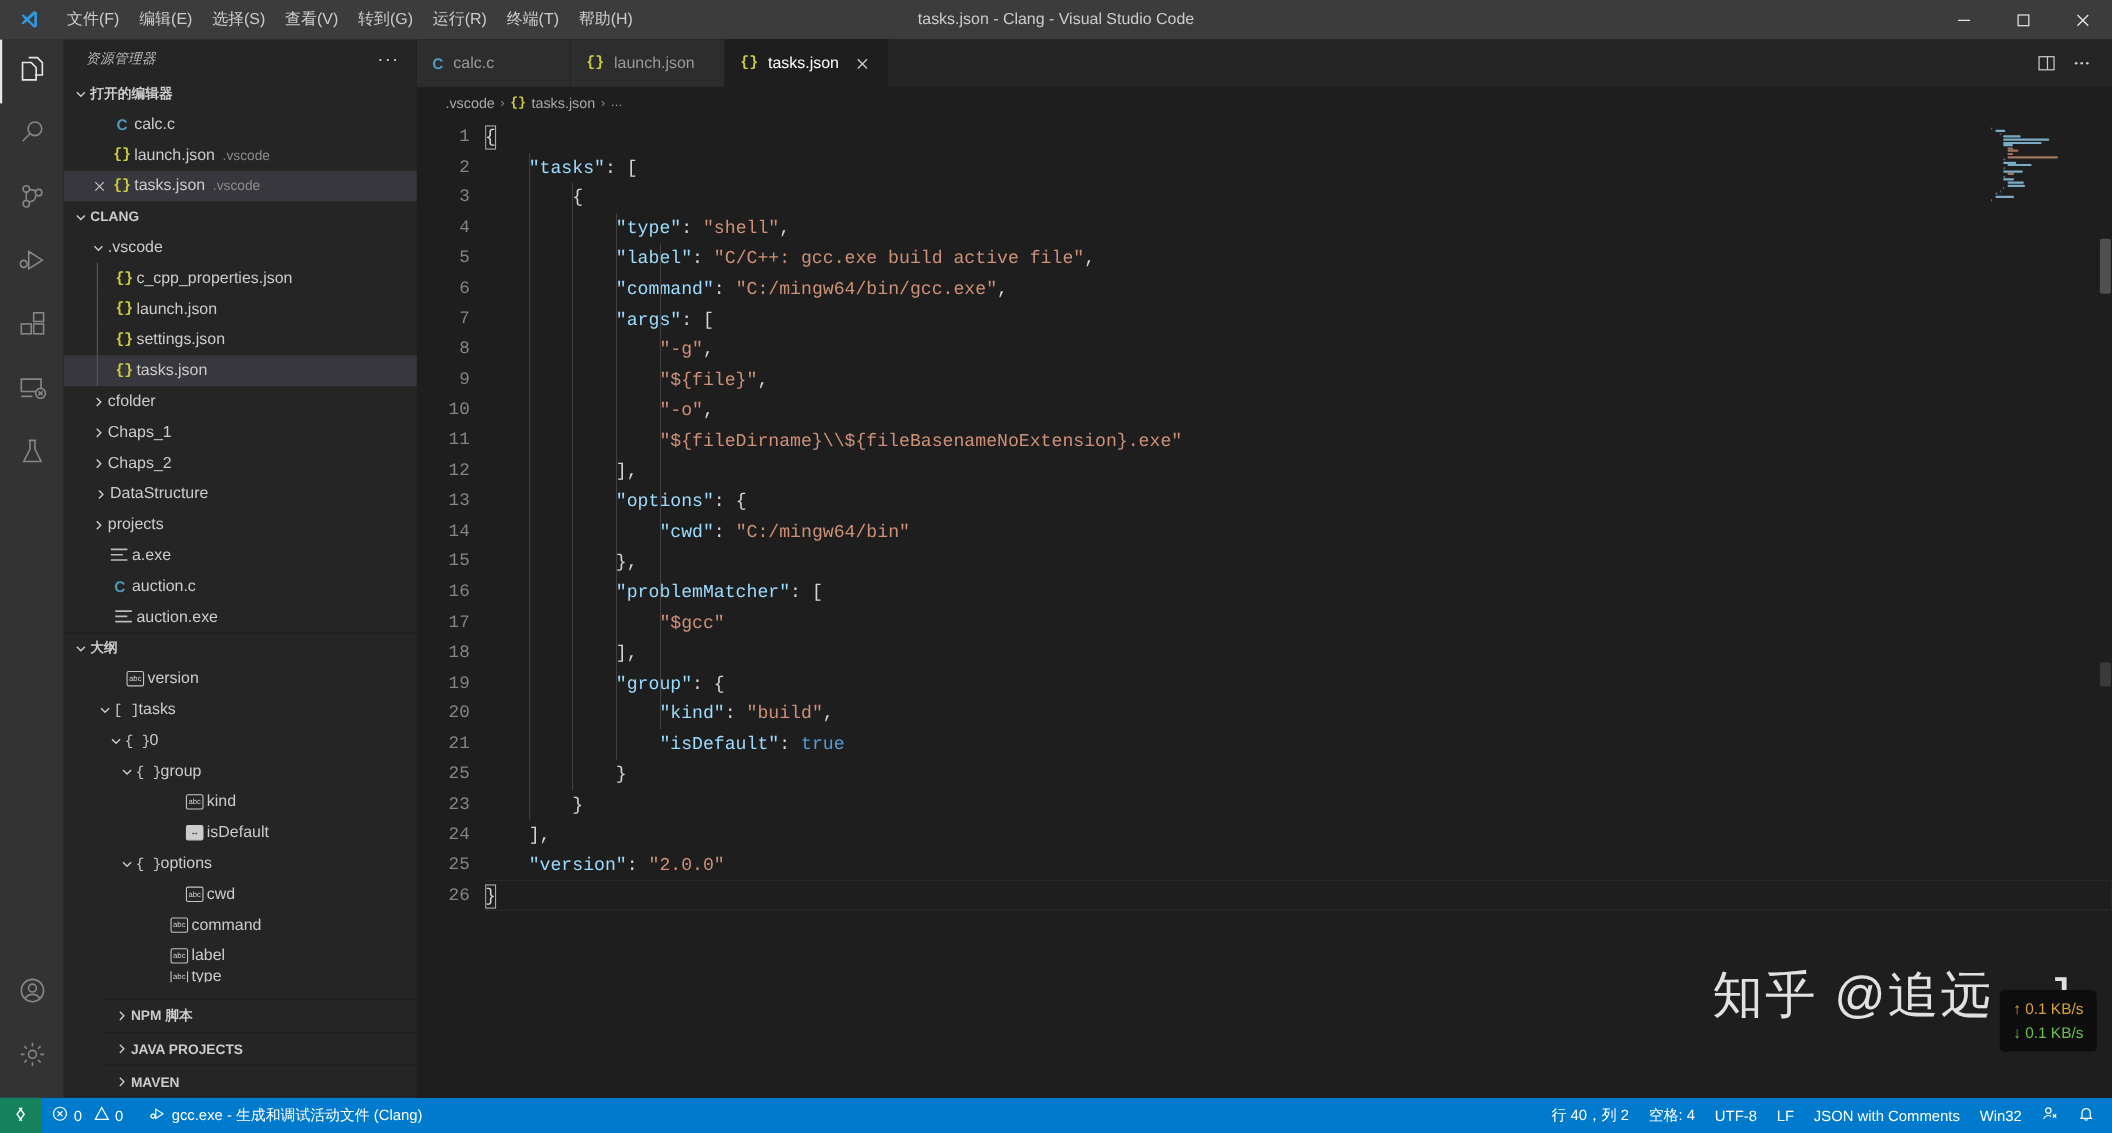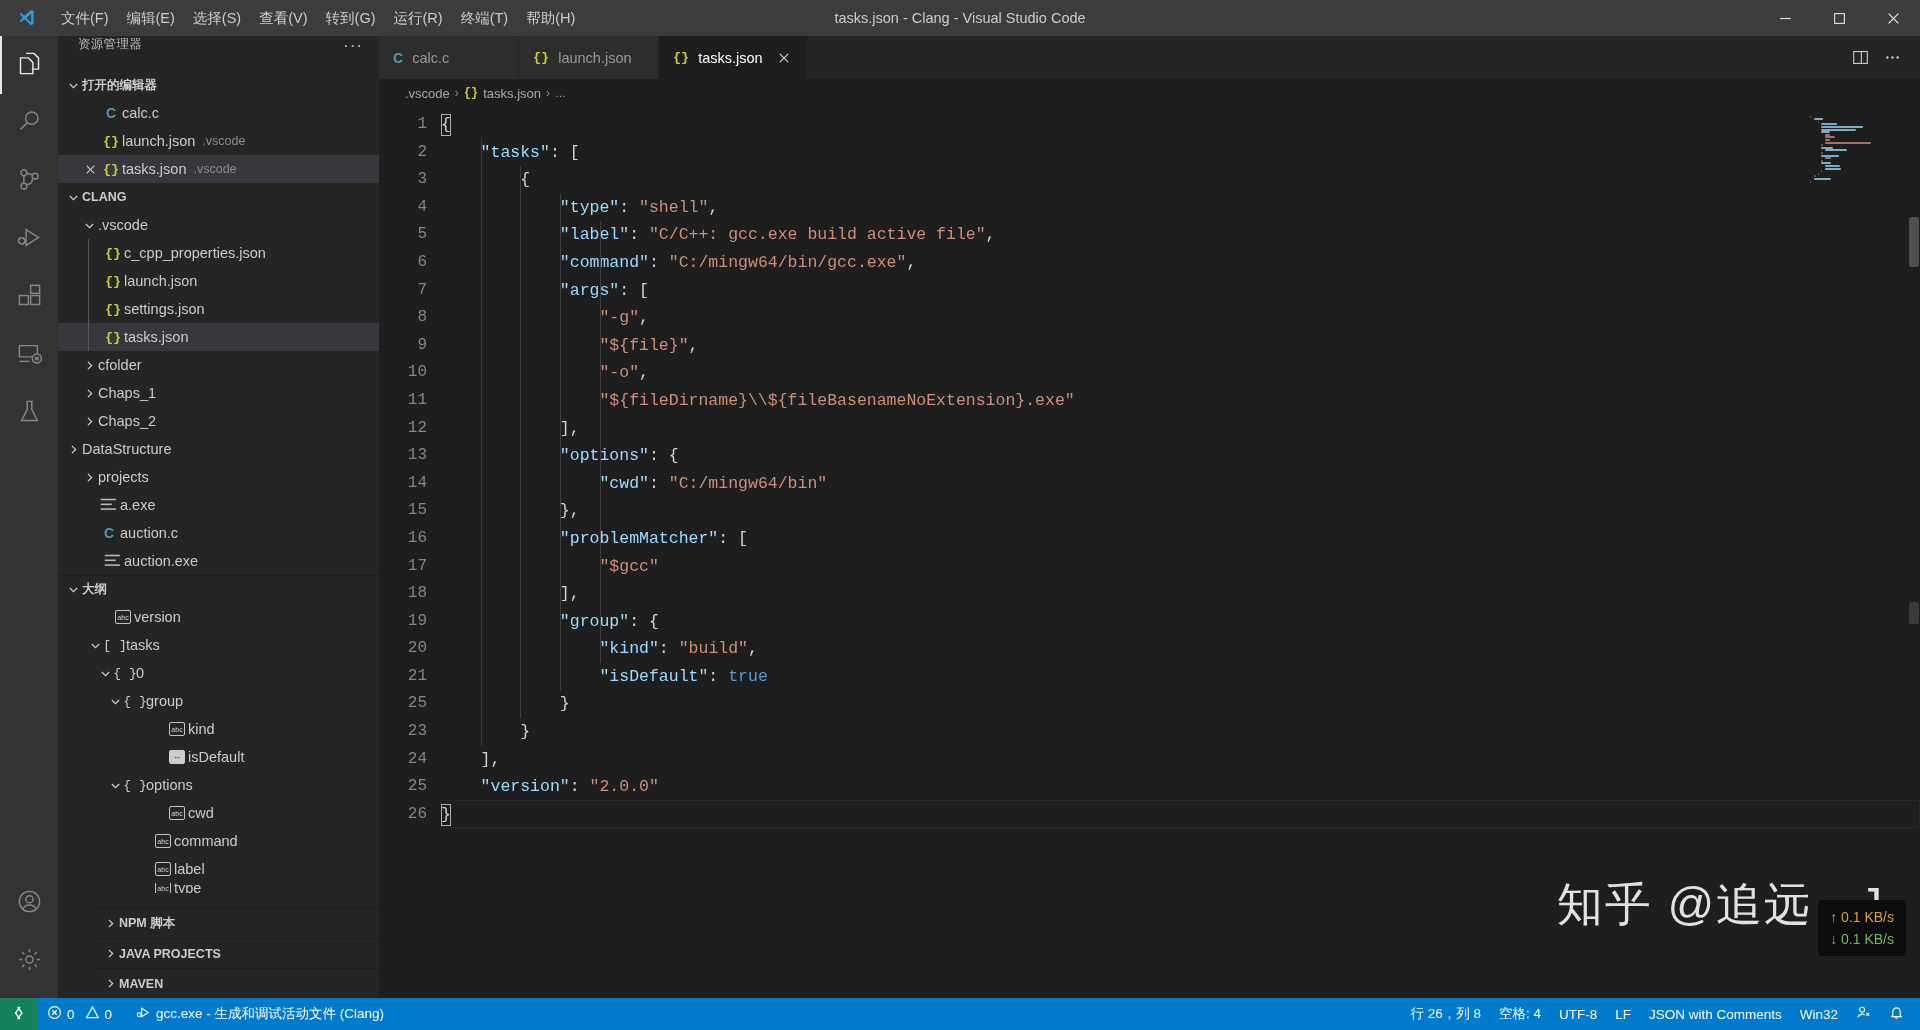--- a/index.html
+++ b/index.html
@@ -53,22 +53,22 @@
   }
   .act svg { width: 27px; height: 27px; }
   .act-spacer { flex: 1 1 auto; }
 
   
   .sidebar {
     width: 321px; background: #252526; flex: 0 0 321px;
     display: flex; flex-direction: column; min-height: 0; overflow: hidden;
   }
   .sb-title {
-    height: 35px; display: flex; align-items: flex-start; padding: 0 10px 0 20px;
-    font-size: 12.5px; color: #bbbbbb; letter-spacing: .3px; flex: 0 0 35px;
+    height: 35px; display: flex; align-items: center; padding: 0 10px 0 20px;
+    font-size: 12.5px; color: #bbbbbb; letter-spacing: .3px; flex: 0 0 35px; font-style: italic;
   }
   .sb-title .dots { margin-left: auto; color: #cccccc; font-size: 17px; letter-spacing:1px; padding-right:6px;}
   .sb-scroll { flex: 1 1 auto; overflow: hidden; display:flex; flex-direction:column; min-height:0;}
 
   .section-header {
     height: 28px; display: flex; align-items: center; font-size: 12.5px;
     font-weight: bold; color: #cccccc; padding-left: 6px; cursor: pointer; flex: 0 0 28px;
     user-select: none;
   }
   .chev { width: 18px; display: inline-flex; align-items:center; justify-content:center; color:#cccccc; }
@@ -406,21 +406,21 @@
           <span class="row-label">Chaps_1</span>
         </div>
         <div class="tree-row" style="padding-left:22px">
           <span class="chev collapsed">
             <svg viewBox="0 0 12 12" fill="none" stroke="currentColor" stroke-width="1.4">
                 <path d="M2 4.3 6 8.3 10 4.3"></path>
               </svg>
           </span>
           <span class="row-label">Chaps_2</span>
         </div>
-        <div class="tree-row" style="padding-left:6px">
+        <div class="tree-row" style="padding-left:24px">
           <span class="chev collapsed">
             <svg viewBox="0 0 12 12" fill="none" stroke="currentColor" stroke-width="1.4">
                 <path d="M2 4.3 6 8.3 10 4.3"></path>
               </svg>
           </span>
           <span class="row-label">DataStructure</span>
         </div>
         <div class="tree-row" style="padding-left:22px">
           <span class="chev collapsed">
             <svg viewBox="0 0 12 12" fill="none" stroke="currentColor" stroke-width="1.4">
@@ -731,21 +731,21 @@
         <svg viewBox="0 0 16 16" fill="none" stroke="#ffffff" stroke-width="1.1">
             <path d="M6 3.5 13 8l-7 4.5z"></path>
             <circle cx="3.3" cy="10.3" r="2"></circle>
             <path d="M1 10.3h.5M5.1 10.3h.6M3.3 8v.5"></path>
           </svg>
       </span>
       <span>gcc.exe - 生成和调试活动文件 (Clang)</span>
     </div>
 
     <div class="sb-right">
-      <div class="sb-item">行 26，列 8</div>
+      <div class="sb-item">行 40，列 2</div>
       <div class="sb-item">空格: 4</div>
       <div class="sb-item">UTF-8</div>
       <div class="sb-item">LF</div>
       <div class="sb-item">JSON with Comments</div>
       <div class="sb-item">Win32</div>
       <div class="sb-item">
         <span>
           <svg viewBox="0 0 16 16" fill="none" stroke="#ffffff" stroke-width="1.2">
               <circle cx="6.5" cy="5" r="2.6"></circle>
               <path d="M2 13c.9-2.2 2.6-3.3 4.5-3.3 1 0 2 .3 2.8.9"></path>

